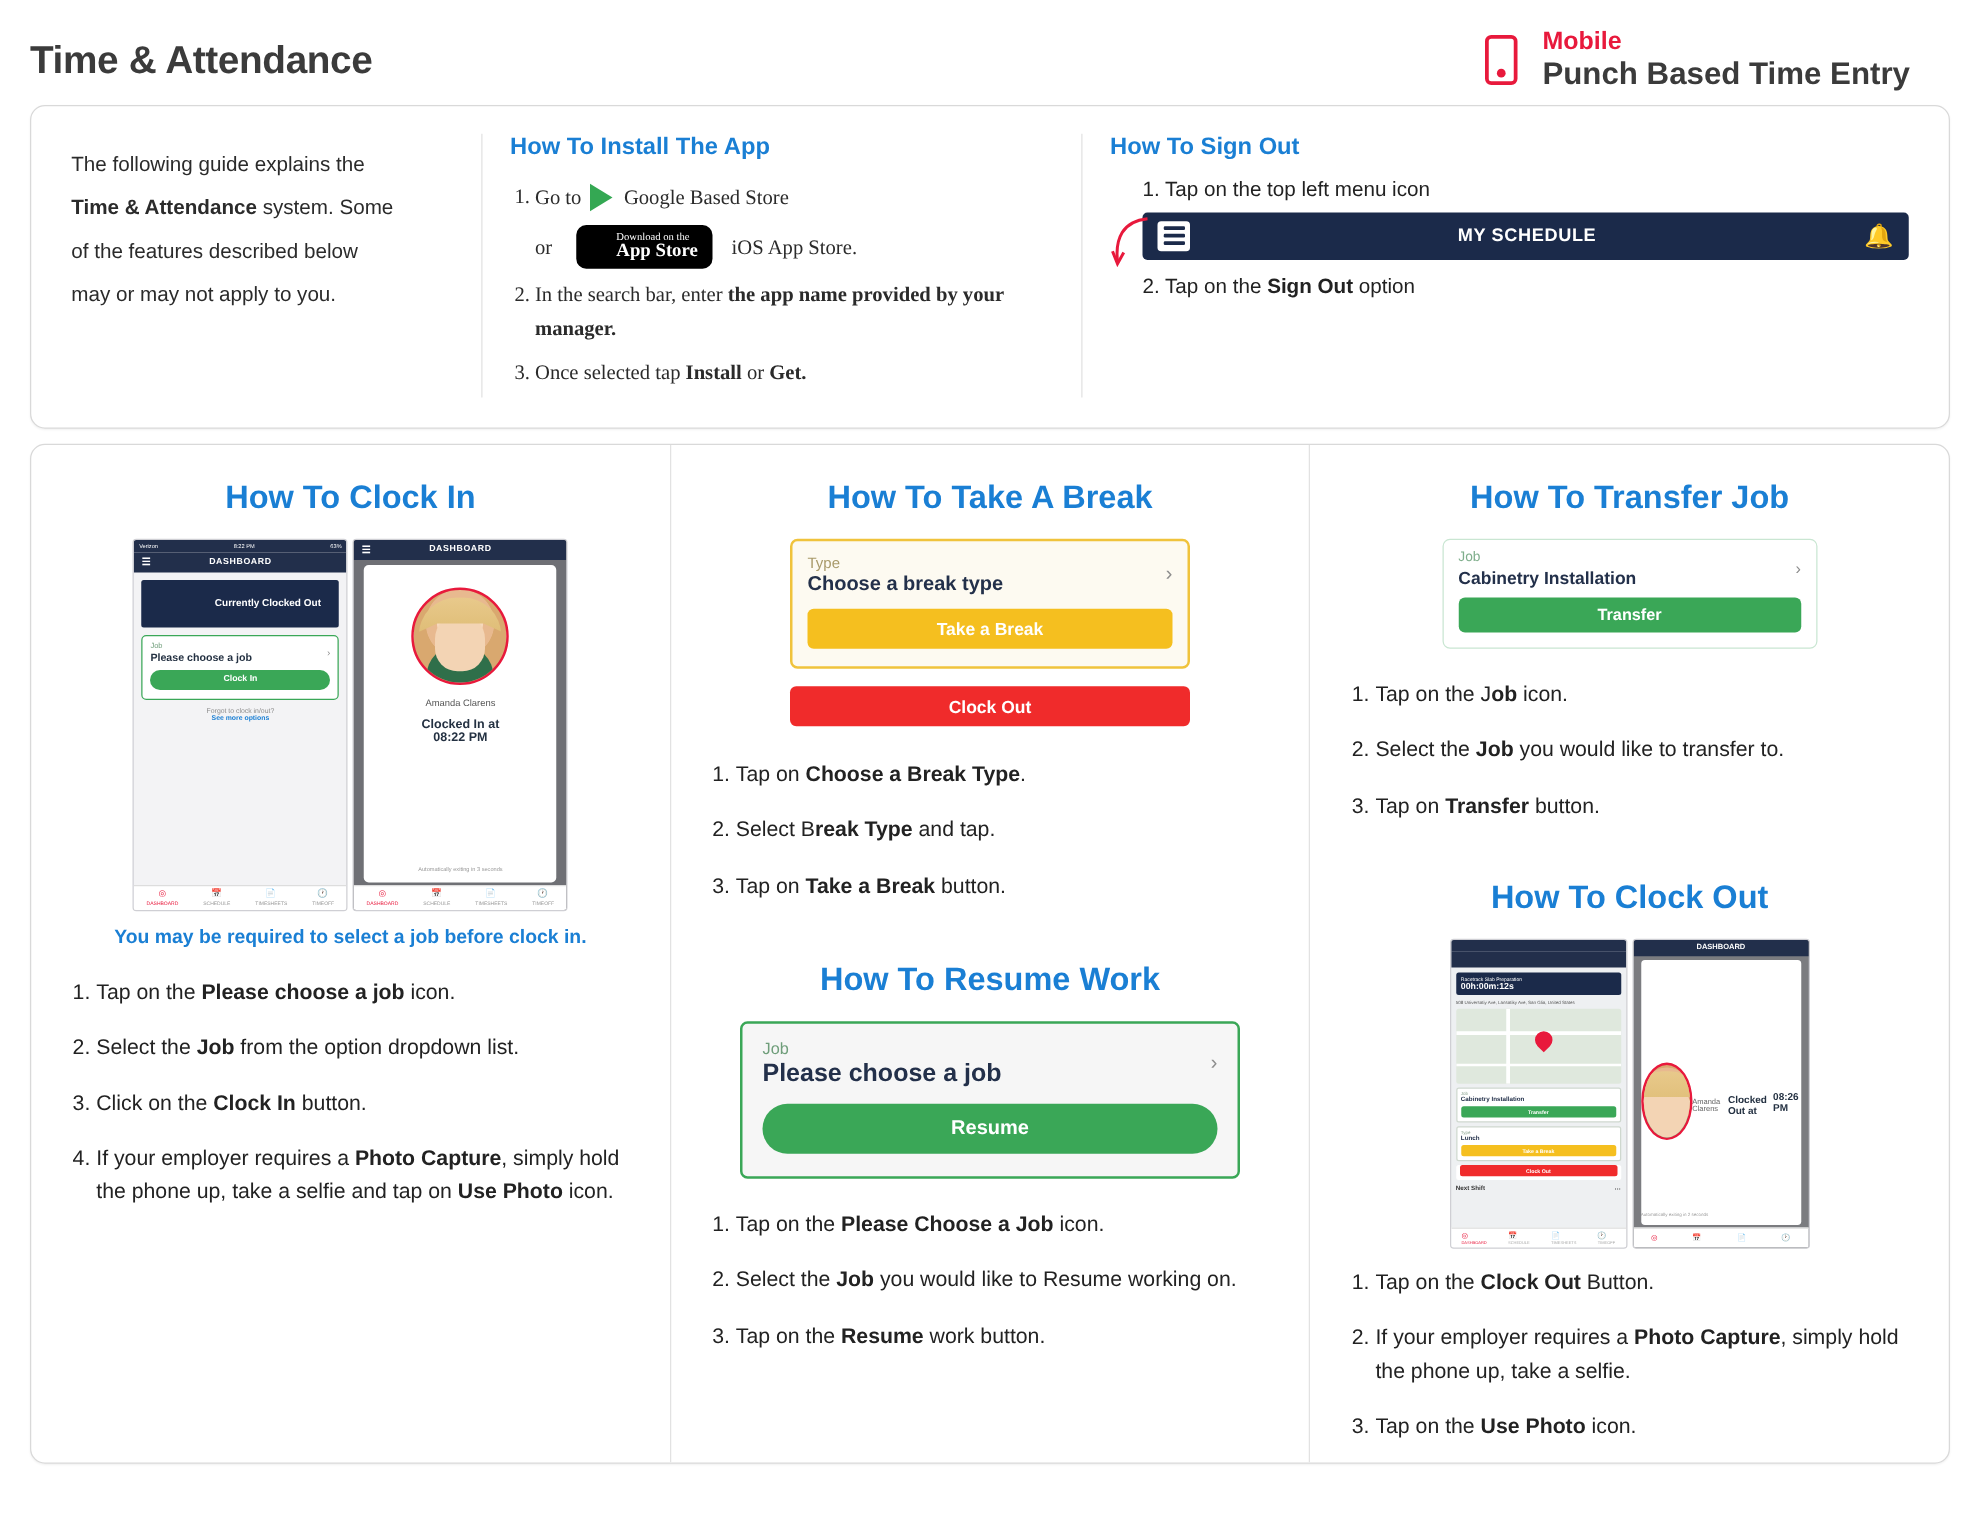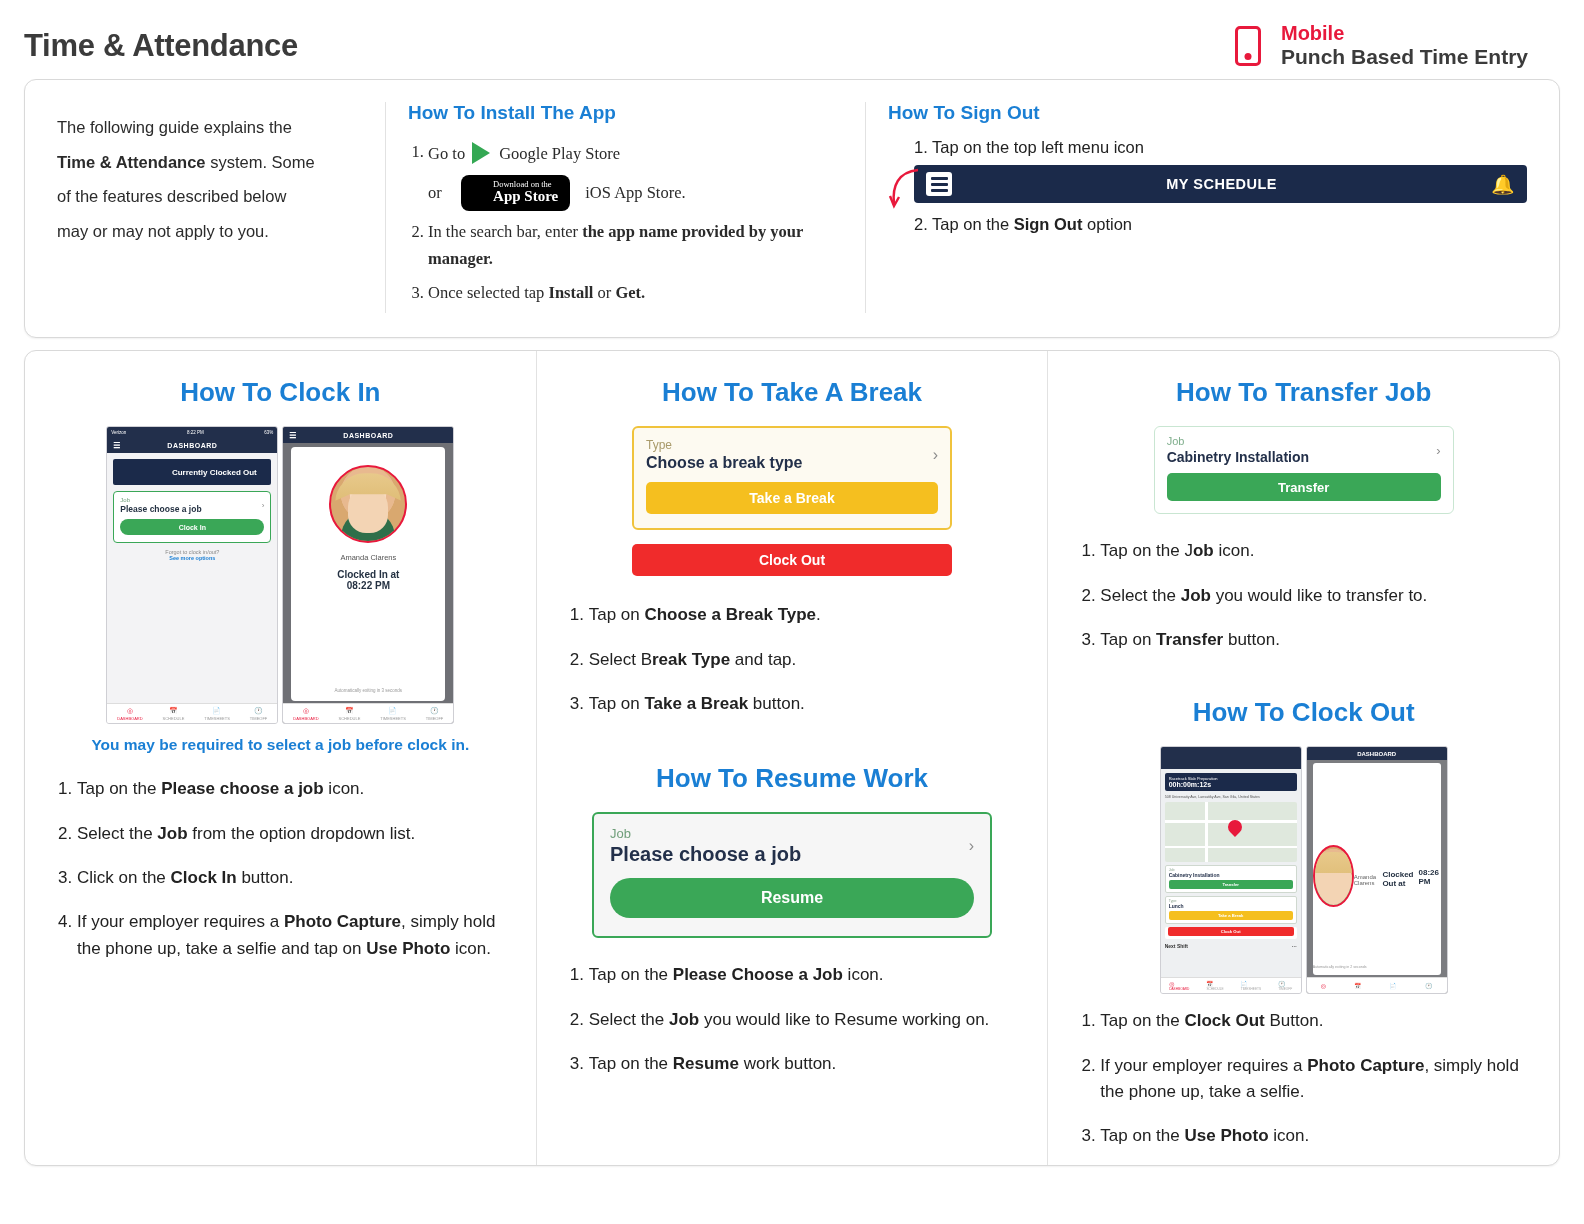--- a/index.html
+++ b/index.html
@@ -52,21 +52,21 @@
   }
   .header-titles { line-height: 1.15; }
   .mobile-label {
     color: #e8193c;
     font-weight: bold;
     font-size: 20px;
   }
   .sub-label {
     color: #3b3b3b;
     font-weight: bold;
-    font-size: 21px;
+    font-size: 25px;
   }
 
   
   .top-card {
     margin: 0 24px;
     border: 1px solid #d9d9d9;
     border-radius: 12px;
     background: #fff;
     box-shadow: 0 1px 2px rgba(0,0,0,.06);
     display: flex;
@@ -207,21 +207,21 @@
   }
   .ph-nav {
     height: 16px; background: #222f4b; color: #fff;
     display: flex; align-items: center; justify-content: center;
     font-size: 7px; font-weight: bold; letter-spacing: .5px;
     position: relative;
   }
   .ph-nav .burger { position: absolute; left: 6px; font-size: 8px; }
   .ph-clockedout {
     margin: 6px; background: #1b2a4a; color: #fff;
-    height: 26px; display: flex; align-items: center; justify-content: center;
+    height: 38px; display: flex; align-items: center; justify-content: center;
     font-size: 8px; font-weight: bold; border-radius: 2px; padding-left: 44px;
   }
   .ph-jobcard {
     margin: 6px; border: 1px solid #3aa757; border-radius: 4px;
     background: #fff; padding: 5px 6px 7px 6px;
   }
   .ph-jobcard .lbl { color: #6f9e7a; font-size: 6px; }
   .ph-jobcard .val { font-weight: bold; font-size: 8.5px; color: #243142; margin-top: 1px; }
   .ph-btn {
     margin-top: 5px; background: #3aa757; color: #fff;
@@ -391,21 +391,21 @@
 
     <div class="top-col col-install">
       <div class="blue-head">How To Install The App</div>
       <ol class="steps">
         <li>
           <span class="inline-row">
             <span>Go to</span>
             <span class="gplay-wrap">
                 <span class="t t1"></span>
               </span>
-            <span>Google Play Store</span>
+            <span>Google Based Store</span>
           </span>
           <div class="inline-row" style="margin-top:8px;">
             <span style="margin-right:12px;">or</span>
             <span class="appstore-badge">
               <span class="apple"></span>
               <span class="txt">
                 <span class="small">Download on the</span>
                 <span class="big">App Store</span>
               </span>
             </span>

